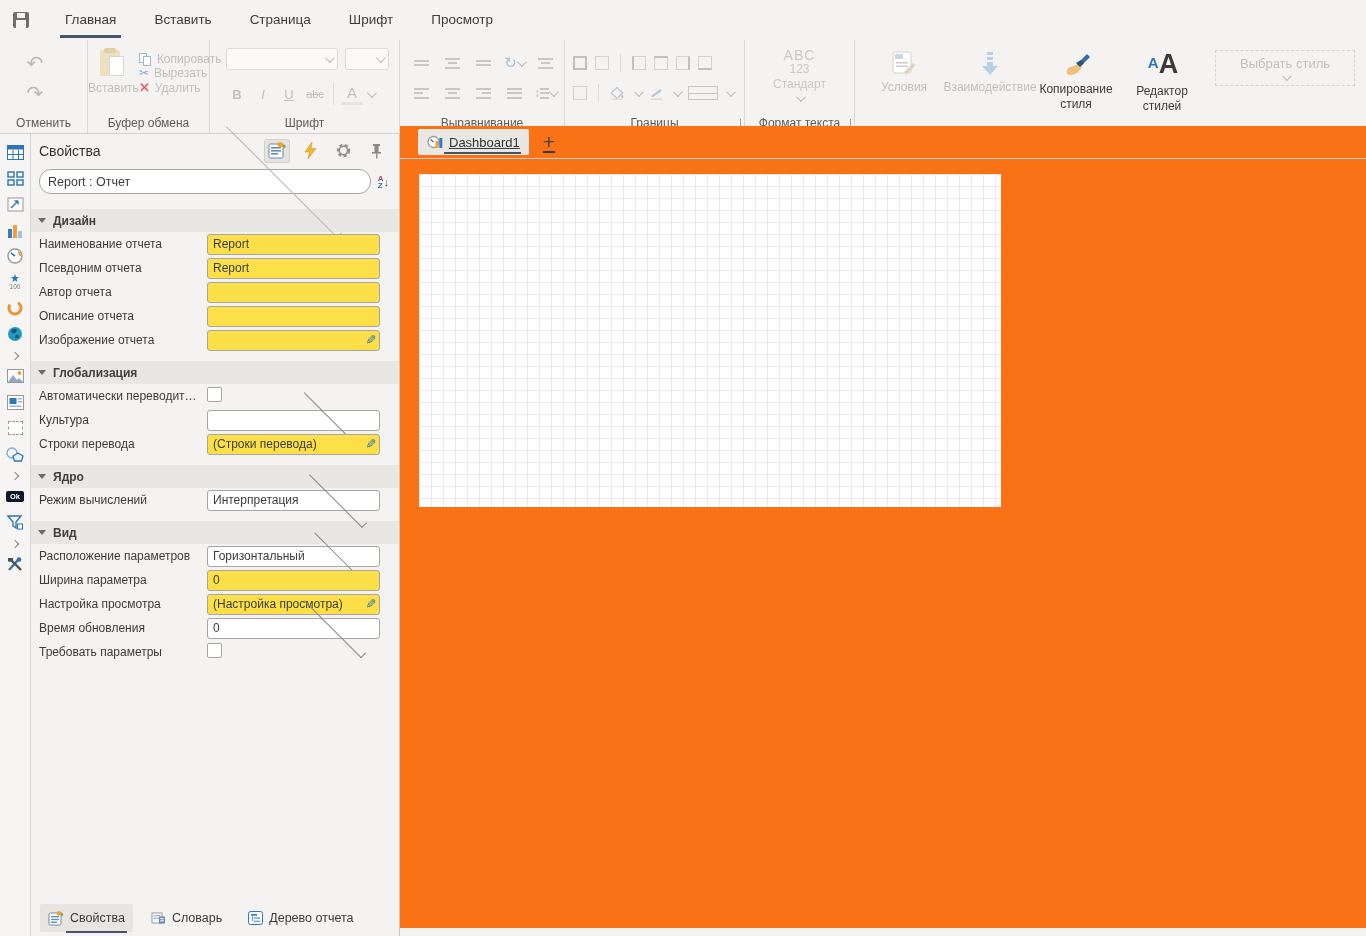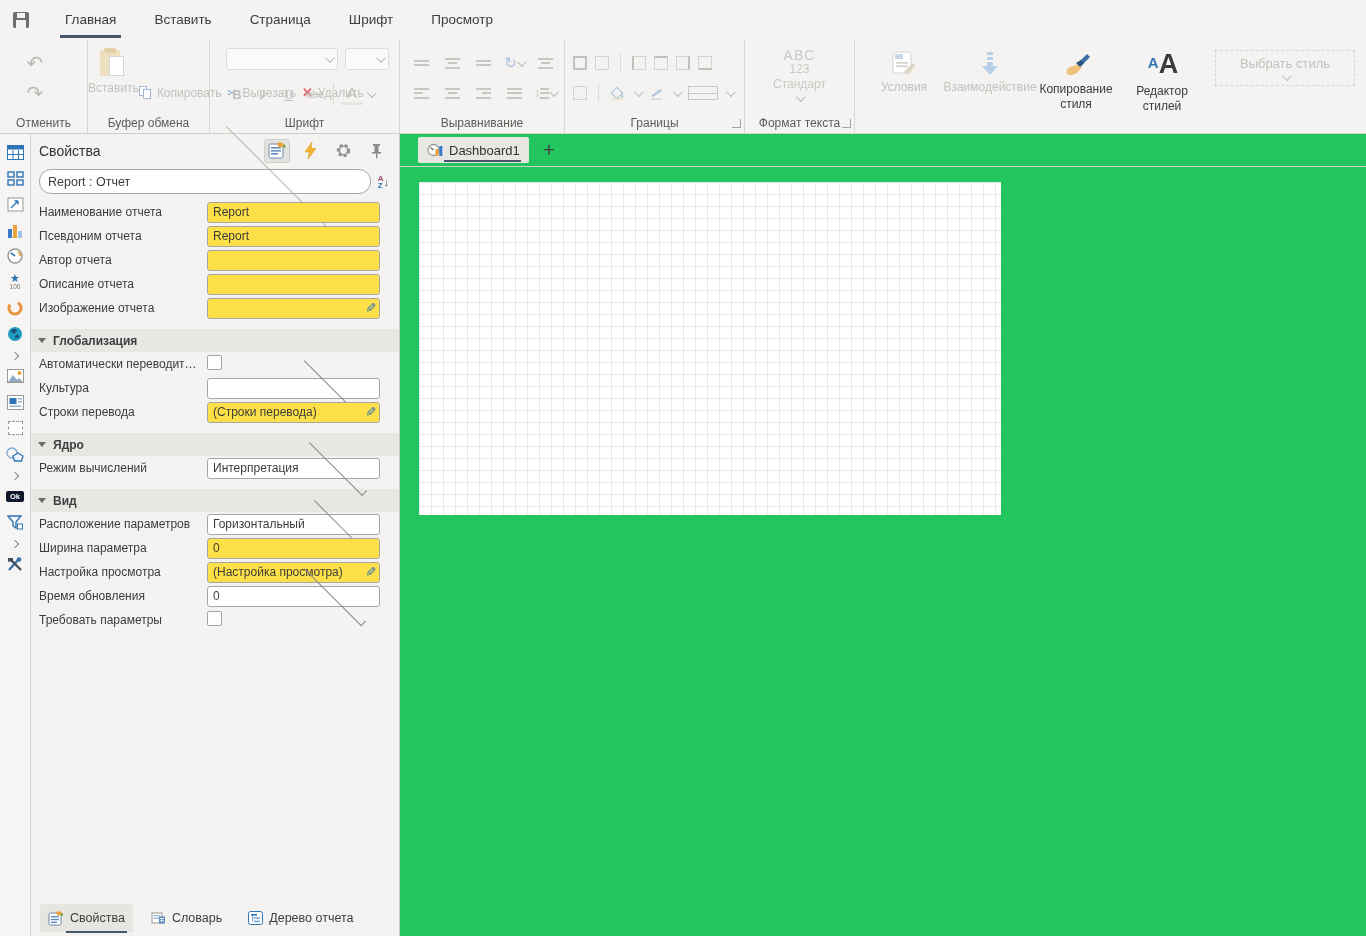--- a/index.html
+++ b/index.html
@@ -36,21 +36,21 @@
   
   #grp-clipboard { width:122px; display:flex; }
   #paste-btn { width:56px; display:flex; flex-direction:column; align-items:center; cursor:pointer; }
   .clipboard-ic { position:relative; width:26px; height:30px; }
   .clipboard-ic .board { position:absolute; left:0; top:2px; width:20px; height:26px;
     background:#eedfc0; border-radius:2px; }
   .clipboard-ic .clip { position:absolute; left:4px; top:0; width:12px; height:5px;
     background:#e3cfa5; border-radius:2px; }
   .clipboard-ic .page { position:absolute; left:9px; top:8px; width:15px; height:20px;
     background:#fff; border:1px solid #d8d6d3; }
-  .clip-col { display:flex; gap:6px; padding-top:4px; }
+  .clip-col { display:flex; flex-direction:column; padding-top:4px; }
   .clip-item { display:flex; align-items:center; gap:5px; font-size:12px; cursor:pointer; }
   .copy-ic { position:relative; width:13px; height:13px; }
   .copy-ic i { position:absolute; width:8px; height:10px; border:1px solid #9fb6d4; background:#fff; }
   .copy-ic i:first-child { left:0; top:0; }
   .copy-ic i:last-child { left:4px; top:3px; }
 
   
   #grp-font { width:190px; padding-left:16px; }
   .mini-select { height:22px; background:#fbfaf9; border:1px solid #dddbd8; border-radius:3px;
     display:flex; align-items:center; justify-content:flex-end; padding-right:5px; cursor:pointer; }
@@ -150,21 +150,21 @@
 
   #props-tabs { position:absolute; left:0; bottom:0; width:100%; height:36px; display:flex;
     align-items:center; padding-left:9px; background:#f4f3f1; }
   .ptab { display:flex; align-items:center; gap:6px; height:28px; padding:0 8px; margin-right:10px;
     font-size:12.5px; cursor:pointer; position:relative; }
   .ptab.active { background:#e7e5e2; border-radius:2px; }
   .ptab.active::after { content:""; position:absolute; left:26px; right:6px; bottom:-1px; height:2px;
     background:#45556a; }
 
   
-  #main { position:absolute; left:400px; top:134px; width:966px; height:802px; background:#22c55e; }
+  #main { position:absolute; left:400px; top:126px; width:966px; height:802px; background:#f97316;text-decoration:underline; }
   #pagebar { height:33px; border-bottom:1px solid #d2d0cd; display:flex; align-items:center;
     padding-left:18px; }
   #page-tab { display:flex; align-items:center; gap:6px; height:26px; padding:0 9px;
     background:#e9e7e4; border-radius:2px; position:relative; cursor:pointer; }
   #page-tab .t { font-size:13px; color:#333; }
   #page-tab::after { content:""; position:absolute; left:26px; right:8px; bottom:1px; height:2px;
     background:#45556a; }
   #add-page { font-size:21px; color:#444; margin-left:14px; cursor:pointer; line-height:20px; }
   #canvas-page { position:absolute; left:19px; top:48px; width:582px; height:333px; background:#fff;
     background-image:linear-gradient(to right,#e9e9e9 1px,transparent 1px),
@@ -556,20 +556,24 @@
     </div>
     <span class="sort-ic">
       <span class="sort-az">
         <span class="a">A</span>
           <span class="z">Z</span>
       </span>
       <span class="sort-arrow">↓</span>
     </span>
   </div>
 
+  <div class="sect-hdr">
+    <span class="tri"></span>
+    <span class="t">Дизайн</span>
+  </div>
   <div class="prow">
     <span class="lab">Наименование отчета</span>
     <span class="fld"><input class="pinput" value="Report" style=""></span>
   </div>
   <div class="prow">
     <span class="lab">Псевдоним отчета</span>
     <span class="fld"><input class="pinput" value="Report" style=""></span>
   </div>
   <div class="prow">
     <span class="lab">Автор отчета</span>

